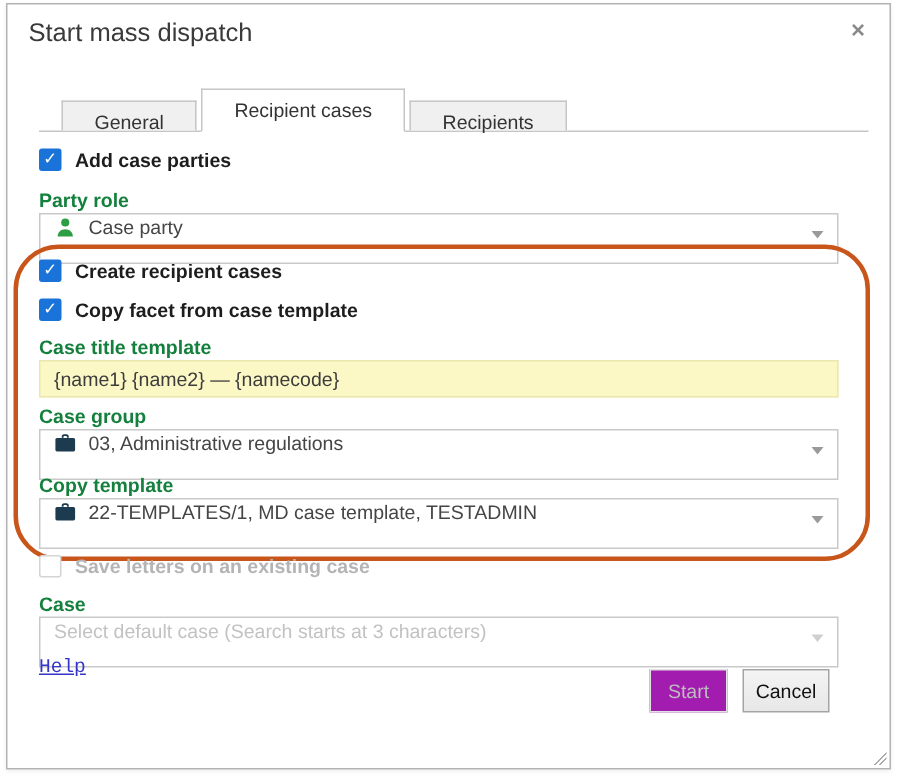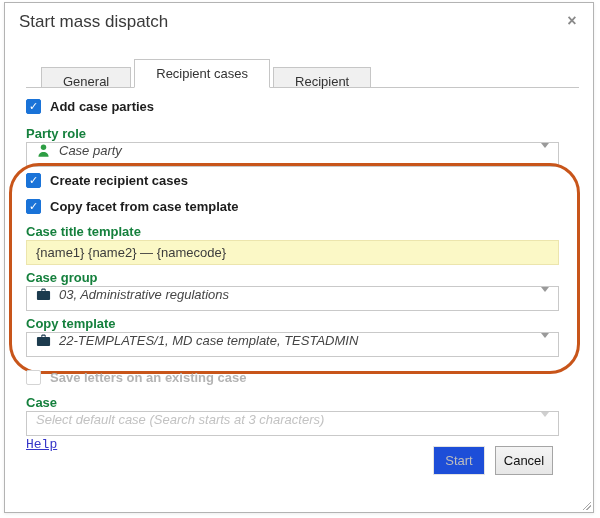--- a/index.html
+++ b/index.html
@@ -20,58 +20,58 @@
   .cb{width:15px;height:15px;border-radius:2px;box-sizing:border-box;
     display:flex;align-items:center;justify-content:center;flex:0 0 15px;}
   .cb.checked{background:#1a73d8;border:1px solid #1a73d8;}
   .cb.checked .mark{color:#fff;font-size:11px;font-weight:bold;line-height:1;}
   .cb.unchecked{background:#fff;border:1px solid #c9c9c9;}
   .cblabel{font-size:13px;font-weight:bold;color:#1d1d1d;}
   .cbrow.disabled .cblabel{color:#b4b4b4;}
   .cbrow.disabled .cb{border:1px solid #d4d4d4;}
   .flabel{position:absolute;left:21px;font-size:13px;font-weight:bold;color:#15803d;}
   .select{position:absolute;left:21px;width:533px;height:25px;border:1px solid #c9c9c9;
-    background:#fff;box-sizing:border-box;display:flex;align-items:flex-start;padding:0 9px;gap:8px;font-style:italic;}
+    background:#fff;box-sizing:border-box;display:flex;align-items:flex-end;padding:16px 9px;gap:8px;}
   .select .val{font-size:13px;color:#454545;flex:1;white-space:nowrap;overflow:hidden;}
   .select.disabled .val{color:#c2c2c2;}
   .arrow{width:0;height:0;border-left:4px solid transparent;border-right:4px solid transparent;
     border-top:5px solid #9a9a9a;flex:0 0 auto;}
   .select.disabled .arrow{border-top-color:#cfcfcf;}
   .textinput{position:absolute;left:21px;width:533px;height:25px;box-sizing:border-box;
     background:#fbf8c6;border:1px solid #ece5ad;display:flex;align-items:center;padding:0 9px;
     font-size:13px;color:#3c3c3c;}
   .icon16{width:15px;height:15px;flex:0 0 15px;display:inline-flex;}
   
   .annotation{position:absolute;left:4px;top:160px;width:565px;height:205px;
     border:3px solid #c8551a;border-radius:30px;pointer-events:none;}
   
   .help{position:absolute;left:21px;top:434px;font-size:13px;color:#3434c8;text-decoration:underline;cursor:pointer;font-family:Liberation Mono, monospace;}
   .btn{position:absolute;top:443px;height:29px;box-sizing:border-box;font-size:13px;
     display:flex;align-items:center;justify-content:center;
     font-family:"Liberation Sans","DejaVu Sans",sans-serif;}
-  .btn.start{left:428px;width:52px;background:#1d4ed8;border:1px solid #e3e3e3;color:#bdbdbd;}
+  .btn.start{left:428px;width:52px;background:#a21caf;border:1px solid #e3e3e3;color:#bdbdbd;}
   .btn.cancel{left:490px;width:58px;background:linear-gradient(#f4f4f4,#e7e7e7);
     border:1px solid #a5a5a5;color:#111;cursor:pointer;}
   .resize{position:absolute;right:2px;bottom:2px;width:9px;height:9px;}
   .resize:before{content:"";position:absolute;right:0;bottom:0;width:9px;height:9px;
     background:linear-gradient(135deg,transparent 50%,#aaa 50%,#aaa 58%,transparent 58%,
     transparent 70%,#aaa 70%,#aaa 78%,transparent 78%);}
 </style>
 </head>
 <body>
 
 <div class="dialog">
 
   <div class="title">Start mass dispatch</div>
   <div class="close">×</div>
 
   <div class="tabbar">
     <div class="tab">General</div>
     <div class="tab active">Recipient cases</div>
-    <div class="tab">Recipient</div>
+    <div class="tab">Recipients</div>
   </div>
 
   <div class="cbrow" style="top:96px;">
     <span class="cb checked">
         <span class="mark">✓</span>
       </span>
     <span class="cblabel">Add case parties</span>
   </div>
 
   <div class="flabel" style="top:123px;">Party role</div>

